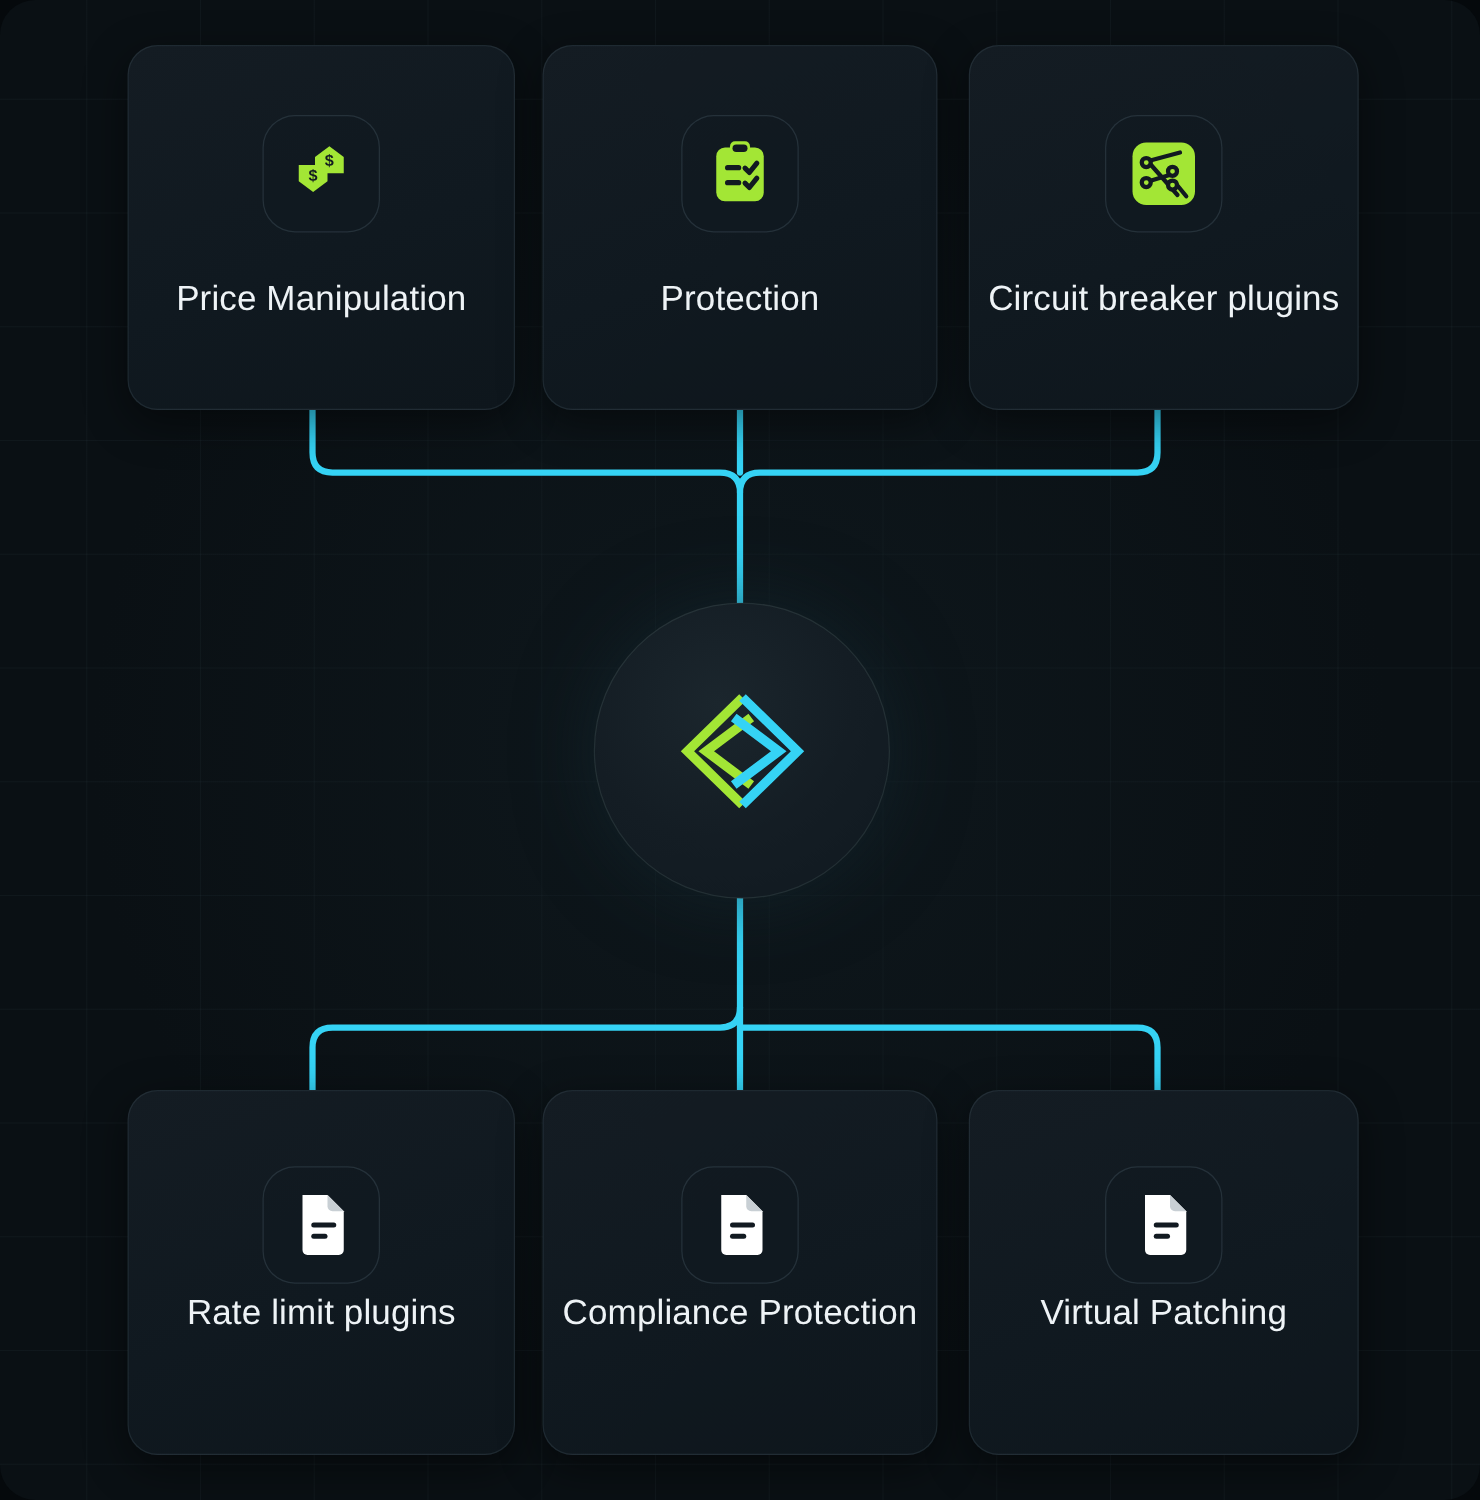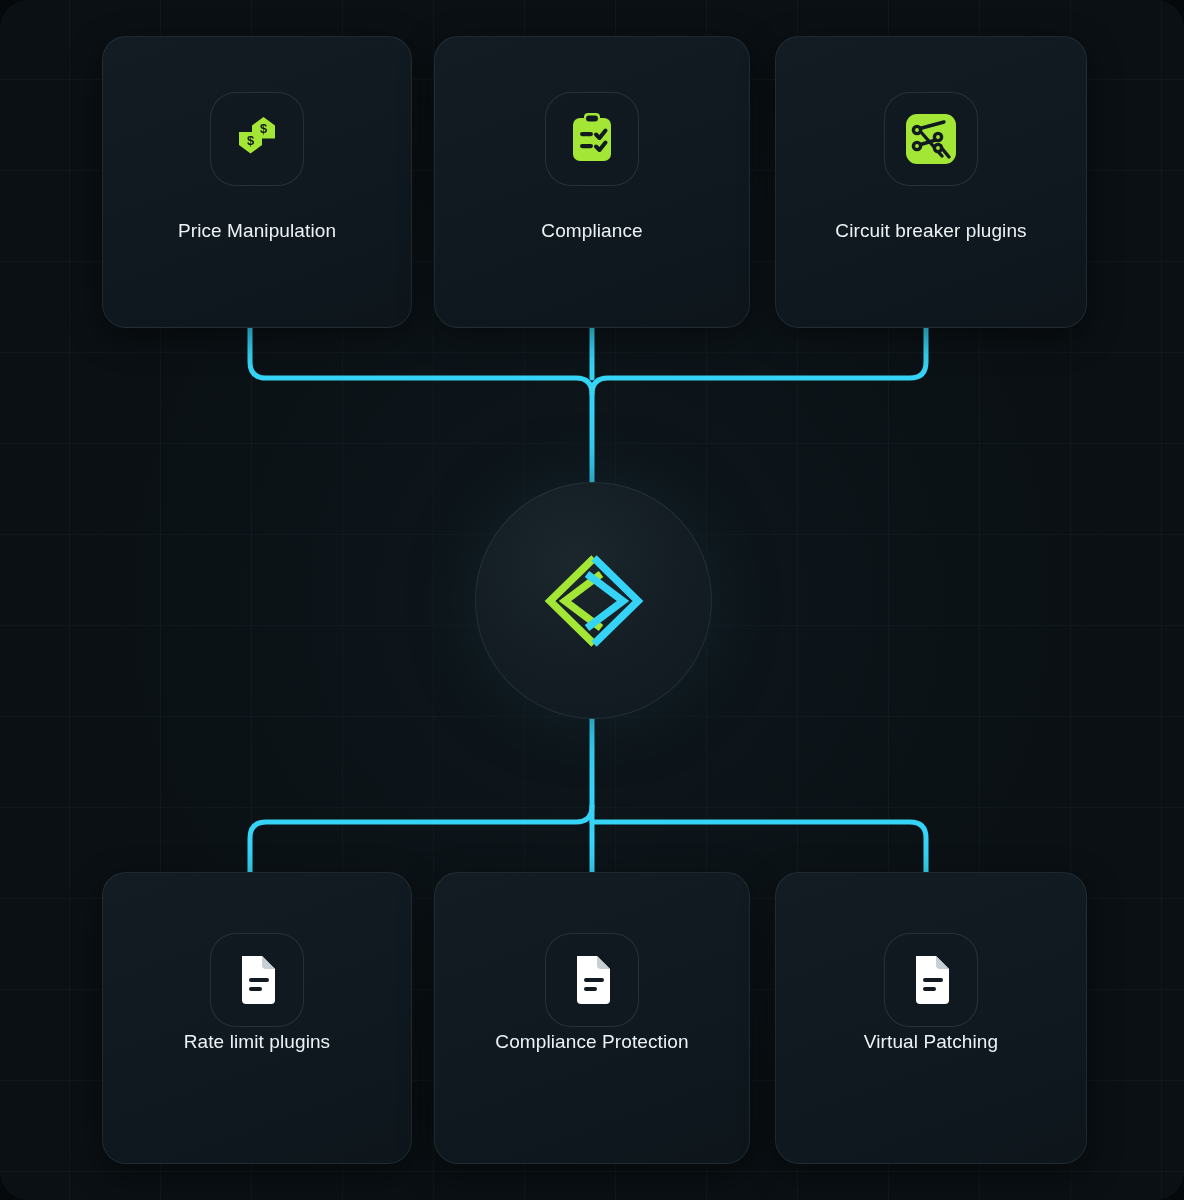--- a/index.html
+++ b/index.html
@@ -58,21 +58,21 @@
     height: 92px;
     border-radius: 26px;
     border: 1px solid rgba(120,145,158,0.20);
     background: rgba(17,26,33,0.55);
     display: flex;
     align-items: center;
     justify-content: center;
   }
   .card-label {
     color: #eef3f6;
-    font-size: 19px;
+    font-size: 28px;
     line-height: 1.62;
     text-align: center;
     font-weight: 400;
     letter-spacing: 0.1px;
     padding: 0 14px;
   }
 
   
   .row-top .card { top: 36px; height: 292px; }
   .row-top .icon-well { margin-top: 55px; }
@@ -147,21 +147,21 @@
         <svg width="50" height="56" viewBox="0 0 50 56">
           <rect x="6" y="7" width="38" height="43" rx="7" fill="#a3e635"></rect>
           <rect x="17" y="2" width="16" height="10" rx="4" fill="#a3e635"></rect>
           <rect x="19" y="4.5" width="12" height="6" rx="3" fill="#121a21"></rect>
           <rect x="13" y="21" width="13" height="4.2" rx="2.1" fill="#121a21"></rect>
           <rect x="13" y="33" width="13" height="4.2" rx="2.1" fill="#121a21"></rect>
           <path d="M29,23.5 L32.5,27 L38.5,19.5" stroke="#121a21" stroke-width="4" fill="none" stroke-linecap="round" stroke-linejoin="round"></path>
           <path d="M29,35.5 L32.5,39 L38.5,31.5" stroke="#121a21" stroke-width="4" fill="none" stroke-linecap="round" stroke-linejoin="round"></path>
         </svg>
       </div>
-      <div class="card-label">Compliance</div>
+      <div class="card-label">Protection</div>
     </div>
 
     <div class="card col-3">
       <div class="icon-well">
         <svg width="54" height="54" viewBox="0 0 54 54">
           <rect x="2" y="2" width="50" height="50" rx="11" fill="#a3e635"></rect>
           <g stroke="#121a21" stroke-width="3.4" fill="none" stroke-linecap="round">
             <line x1="14" y1="17" x2="40" y2="10"></line>
             <line x1="16" y1="19" x2="38" y2="44"></line>
             <line x1="15" y1="33" x2="35" y2="27"></line>

